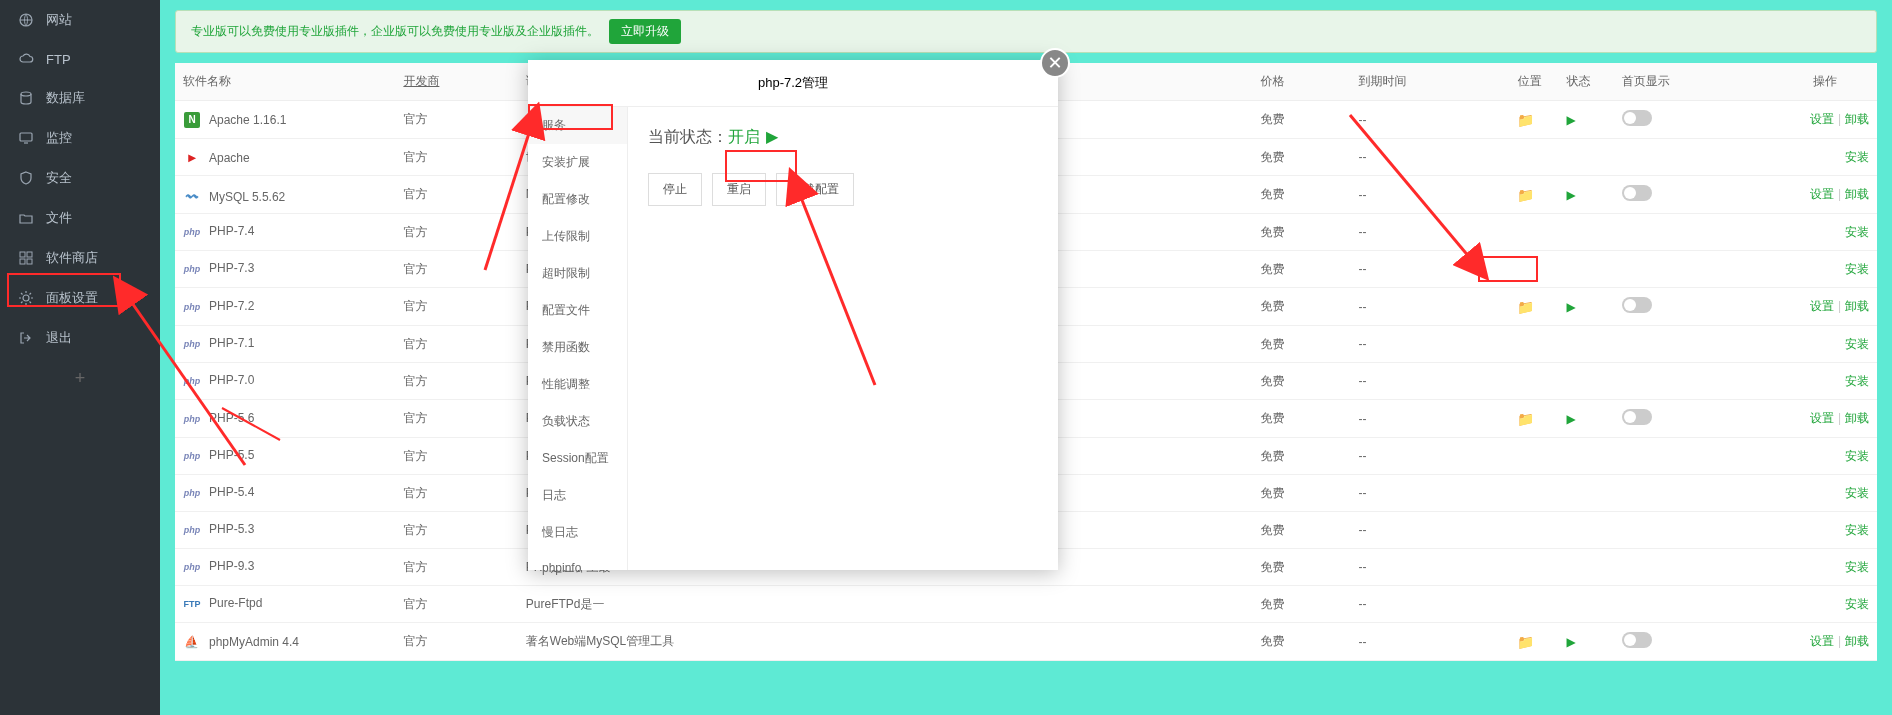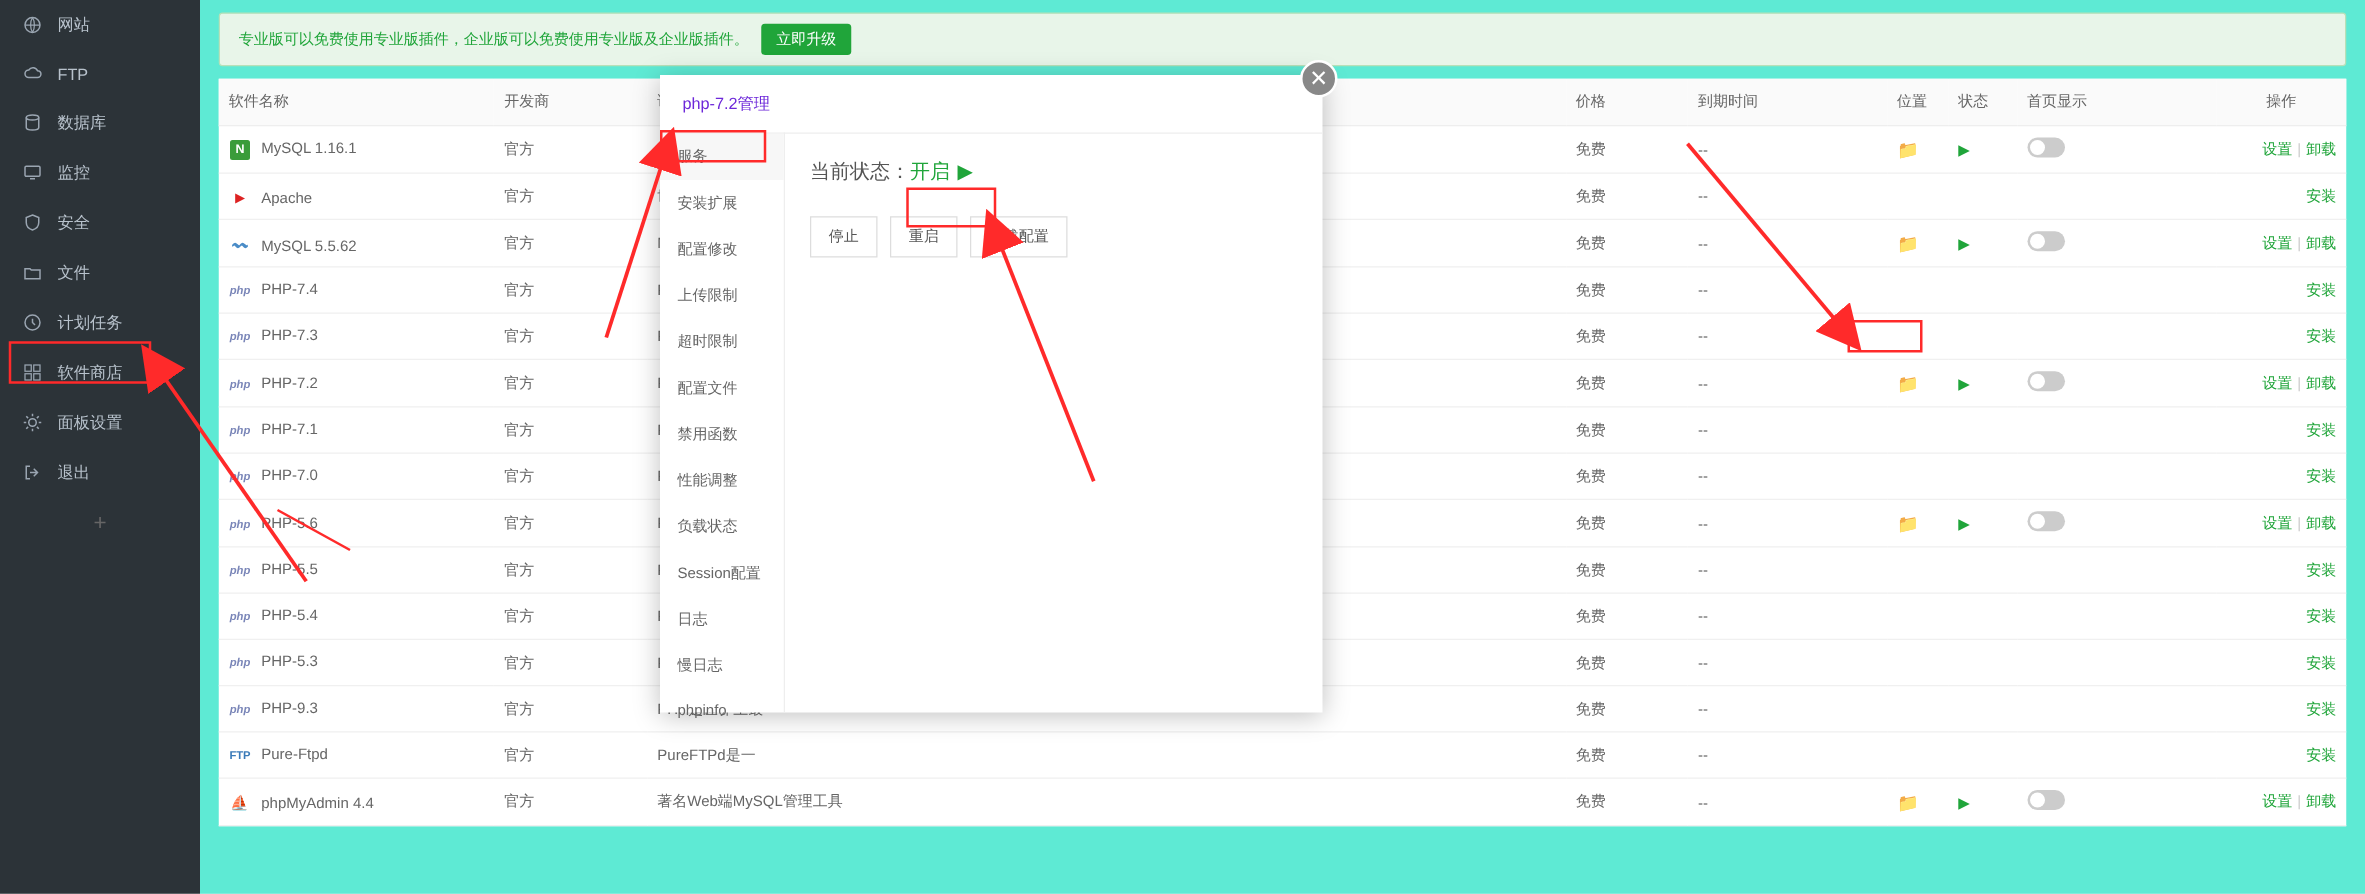--- a/index.html
+++ b/index.html
@@ -26,39 +26,39 @@
   .action-link { color: #20a53a; cursor: pointer; }
   .action-sep { color: #ccc; margin: 0 4px; }
   .folder-icon { color: #eaa030; font-size: 14px; }
   .play-icon { color: #20a53a; font-size: 12px; }
   .toggle { display: inline-block; width: 30px; height: 16px; background: #ccc; border-radius: 8px; position: relative; }
   .toggle::after { content: ""; position: absolute; width: 12px; height: 12px; background: #fff; border-radius: 50%; top: 2px; left: 2px; }
   
   
   .modal-mask { position: absolute; inset: 0; background: rgba(0,0,0,0); }
   .modal { position: absolute; left: 528px; top: 60px; width: 530px; height: 510px; background: #fff; box-shadow: 0 3px 20px rgba(0,0,0,0.25); }
-  .modal-title { padding: 14px 18px; font-size: 13px; color: #6d28d9; }
+  .modal-title { padding: 14px 18px; font-size: 13px; color: #000000; text-align: center; }
   .modal-close { position: absolute; right: -12px; top: -12px; width: 30px; height: 30px; background: #888; border-radius: 50%; color: #fff; display: flex; align-items: center; justify-content: center; font-size: 18px; cursor: pointer; border: 2px solid #fff; }
   .modal-body { display: flex; height: calc(100% - 46px); }
   .modal-side { width: 100px; border-right: 1px solid #eee; border-top: 1px solid #eee; }
   .modal-side-item { padding: 10px 14px; font-size: 12px; color: #666; cursor: pointer; }
   .modal-side-item.active { background: #f7f7f7; }
   .modal-content { flex: 1; padding: 20px; border-top: 1px solid #eee; }
   .status-line { font-size: 16px; color: #555; margin-bottom: 25px; }
   .status-line .on { color: #20a53a; }
   .status-play { color: #20a53a; margin-left: 6px; }
   .modal-btn { display: inline-block; padding: 7px 14px; border: 1px solid #ddd; background: #fff; font-size: 12px; color: #555; margin-right: 10px; cursor: pointer; }
   
   
   .anno { position: absolute; pointer-events: none; }
   .red-box { border: 2px solid #ff2a2a; position: absolute; pointer-events: none; }
   
   
   .col-name { width: 180px; }
-  .col-dev { width: 100px; }
+  .col-dev { width: 100px; text-decoration: underline; }
   .col-desc { width: 600px; }
   .col-price { width: 80px; }
   .col-exp { width: 130px; }
   .col-pos { width: 40px; }
   .col-stat { width: 45px; }
   .col-home { width: 130px; }
   .col-op { width: 85px; text-align: right; }
 </style>
 </head>
 <body>
@@ -108,29 +108,20 @@
         </span>
         <span>安全</span>
       </div>
       <div class="sidebar-item">
         <span class="icon">
           <svg width="16" height="16" viewBox="0 0 16 16">
             <path d="M2 5h4l1 1h7v7H2z" fill="none" stroke="#9aa5b1" stroke-width="1.2"></path>
           </svg>
         </span>
         <span>文件</span>
-      </div>
-      <div class="sidebar-item">
-        <span class="icon">
-          <svg width="16" height="16" viewBox="0 0 16 16">
-            <circle cx="8" cy="8" r="6" fill="none" stroke="#9aa5b1" stroke-width="1.2"></circle>
-            <path d="M8 5v3l2 2" stroke="#9aa5b1" stroke-width="1.2" fill="none"></path>
-          </svg>
-        </span>
-        <span>计划任务</span>
       </div>
       <div class="sidebar-item">
         <span class="icon">
           <svg width="16" height="16" viewBox="0 0 16 16">
             <rect x="2" y="2" width="5" height="5" fill="none" stroke="#9aa5b1"></rect>
             <rect x="9" y="2" width="5" height="5" fill="none" stroke="#9aa5b1"></rect>
             <rect x="2" y="9" width="5" height="5" fill="none" stroke="#9aa5b1"></rect>
             <rect x="9" y="9" width="5" height="5" fill="none" stroke="#9aa5b1"></rect>
           </svg>
         </span>
@@ -173,21 +164,21 @@
         <th class="col-pos">位置</th>
         <th class="col-stat">状态</th>
         <th class="col-home">首页显示</th>
         <th class="col-op" style="text-align:center">操作</th>
       </tr>
     </thead>
     <tbody id="soft-tbody">
         <tr>
           <td><span class="soft-icon">
               <span style="background:#3a9c3a;color:#fff;width:16px;height:16px;display:inline-flex;align-items:center;justify-content:center;border-radius:2px;font-size:10px;font-weight:bold;">N</span>
-            </span><span style="cursor:pointer">MySQL 1.16.1</span></td>
+            </span><span style="cursor:pointer">Apache 1.16.1</span></td>
           <td>官方</td>
           <td>轻量级，占有内</td>
           <td>免费</td>
           <td>--</td>
           <td><span class="folder-icon">📁</span></td>
           <td><span class="play-icon">▶</span></td>
           <td><span class="toggle"></span></td>
           <td style="text-align:right"><span class="action-link">设置</span><span class="action-sep">|</span><span class="action-link">卸载</span></td>
         </tr>
         <tr>

